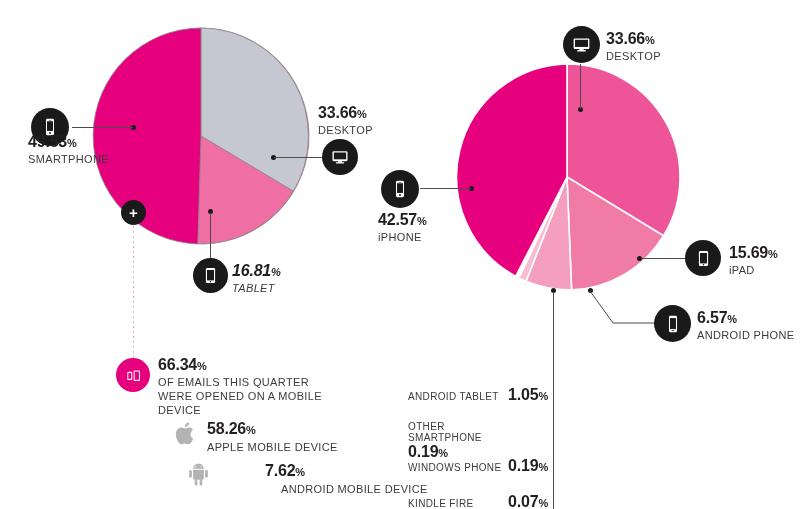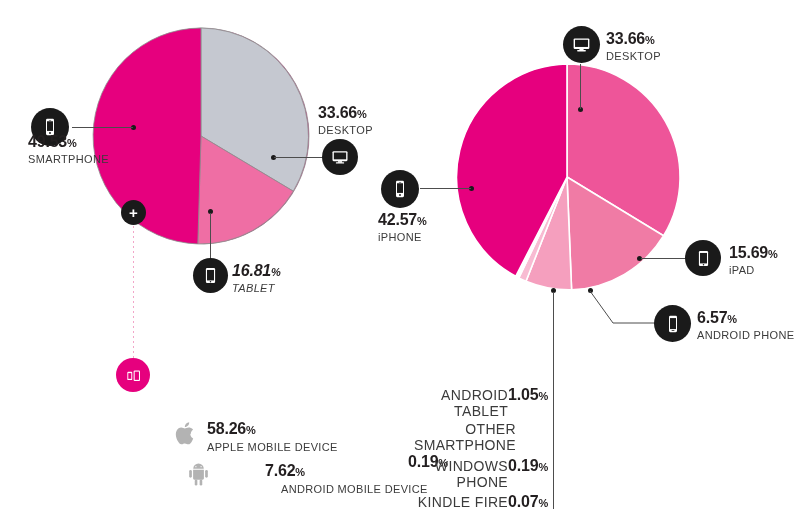--- a/index.html
+++ b/index.html
@@ -38,22 +38,22 @@
   .dot{width:5px;height:5px;border-radius:50%;background:#1a1a1a;}
   .dotted{
     width:1px;
     background-image:linear-gradient(to bottom,#f2a6c8 0 2px,transparent 2px 5px);
     background-size:1px 5px;
   }
 
   
   .row{display:flex;align-items:baseline;}
   .row .name{
-    font-size:14px;letter-spacing:.35px;color:#3b3b3b;
-    width:108px;text-align:right;
+    font-size:10px;letter-spacing:.35px;color:#3b3b3b;
+    width:108px;text-align:left;
   }
   .row .val{font-size:16px;font-weight:bold;color:#231f20;letter-spacing:-.2px;}
   .row .val .sym{font-size:11px;}
   .listrule{position:absolute;width:1px;background:#4d4d4d;}
 
   
   .mini{display:flex;align-items:flex-start;}
   .mini .gi{margin-right:9px;}
   .gi svg{display:block;}
 </style>
@@ -141,20 +141,26 @@
   </div>
   <div class="abs dotted" style="left:133px;top:226px;height:132px;"></div>
 
   <div class="abs badge pink" style="left:116px;top:358px;width:34px;height:34px;">
     <svg width="19" height="19" viewBox="0 0 24 24">
       <rect x="4.2" y="7.4" width="6.2" height="10.4" rx="1.1" fill="#fff"></rect>
       <rect x="12.2" y="5.6" width="8.0" height="13.4" rx="1.2" fill="#fff"></rect>
       <rect x="13.5" y="7.1" width="5.4" height="10.4" fill="#E6007E"></rect>
       <rect x="5.4" y="9.0" width="3.8" height="7.2" fill="#E6007E"></rect>
     </svg>
+  </div>
+  <div class="abs" style="left:158px;top:357px;">
+    <div class="pct">
+      <span>66.34</span><span class="sym">%</span>
+    </div>
+    <div class="sub wrap">OF EMAILS THIS QUARTER WERE OPENED ON A MOBILE DEVICE</div>
   </div>
 
   <div class="abs mini" style="left:175px;top:420px;justify-content:space-between;">
     <span class="gi">
       <svg width="23" height="27" viewBox="0 0 24 28">
         <path d="M16.4 14.6c0-3 2.4-4.4 2.5-4.5-1.4-2-3.5-2.3-4.2-2.3-1.8-.2-3.5 1-4.4 1-0.9 0-2.3-1-3.8-1C4.6 7.8 2.8 9 1.8 10.9c-2 3.5-.5 8.7 1.4 11.5.9 1.4 2 2.9 3.5 2.9 1.4-.1 1.9-.9 3.6-.9s2.2.9 3.7.9c1.5 0 2.5-1.4 3.4-2.8 1.1-1.6 1.5-3.2 1.6-3.3-.1 0-3-1.2-3-4.6z" fill="#B3B3B3"></path>
         <path d="M13.6 5.7c.8-.9 1.3-2.2 1.2-3.5-1.1 0-2.5.8-3.3 1.7-.7.8-1.3 2.1-1.2 3.4 1.2.1 2.5-.6 3.3-1.6z" fill="#B3B3B3"></path>
       </svg>
     </span>
     <span>

